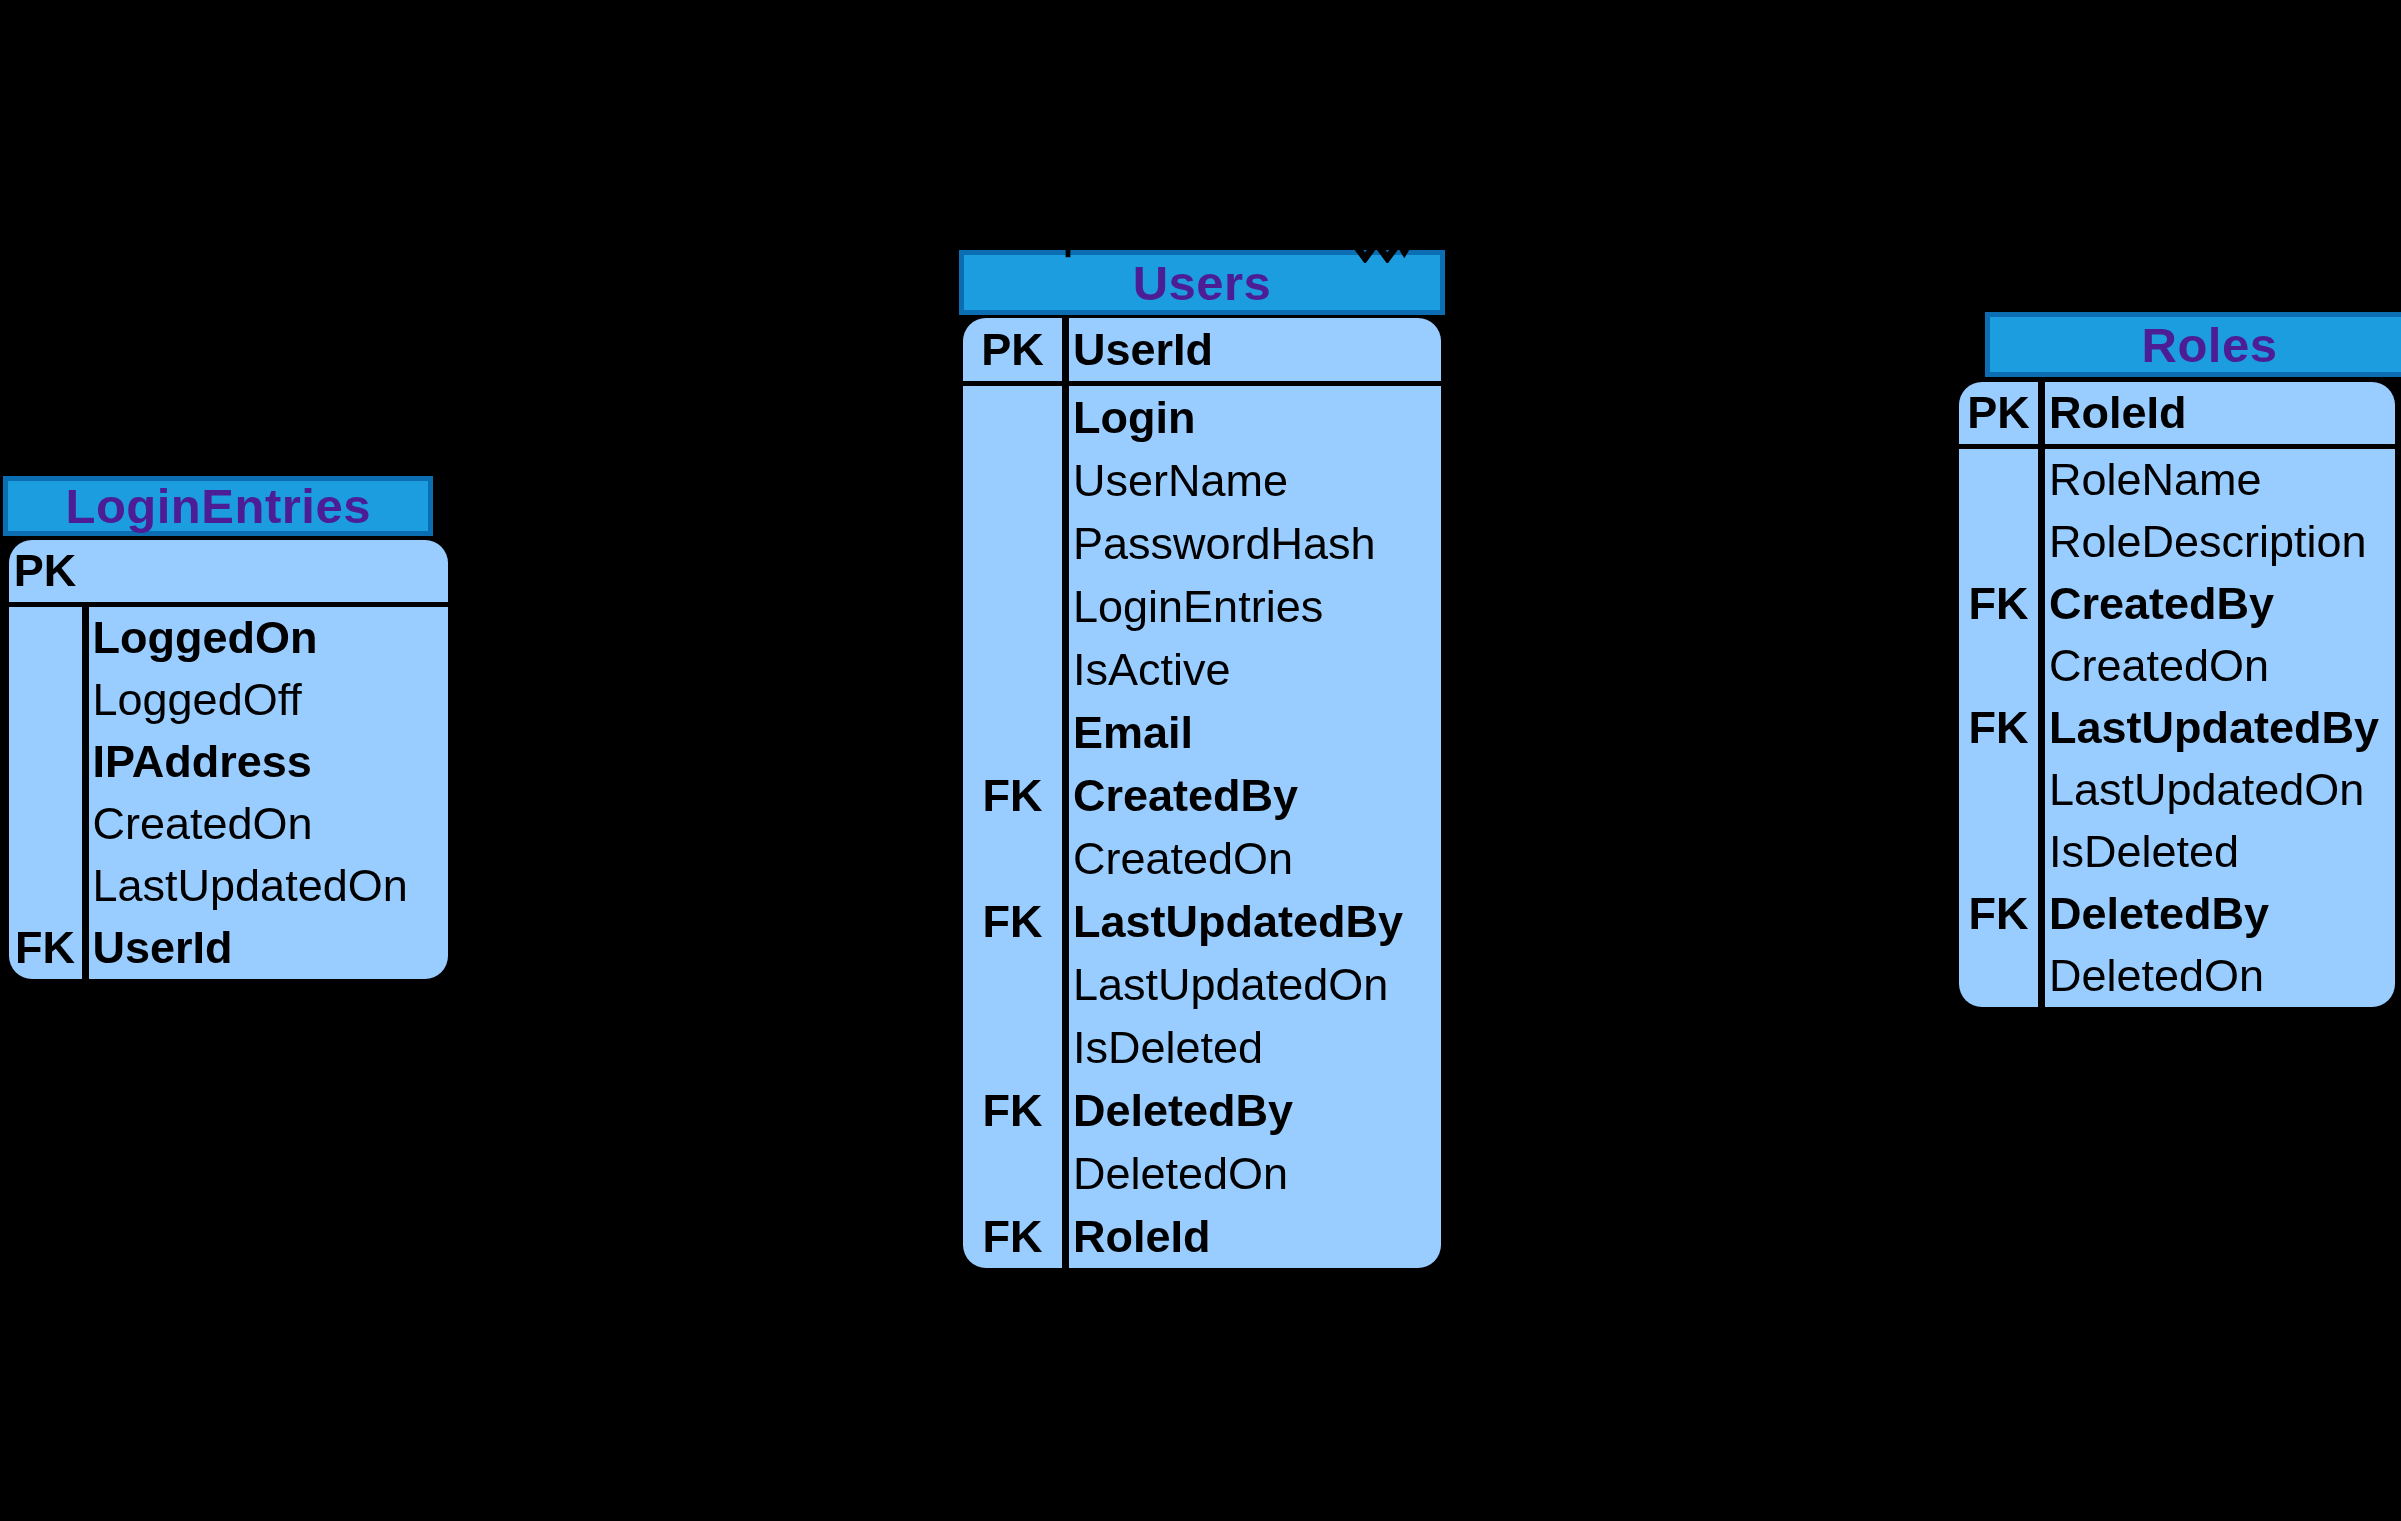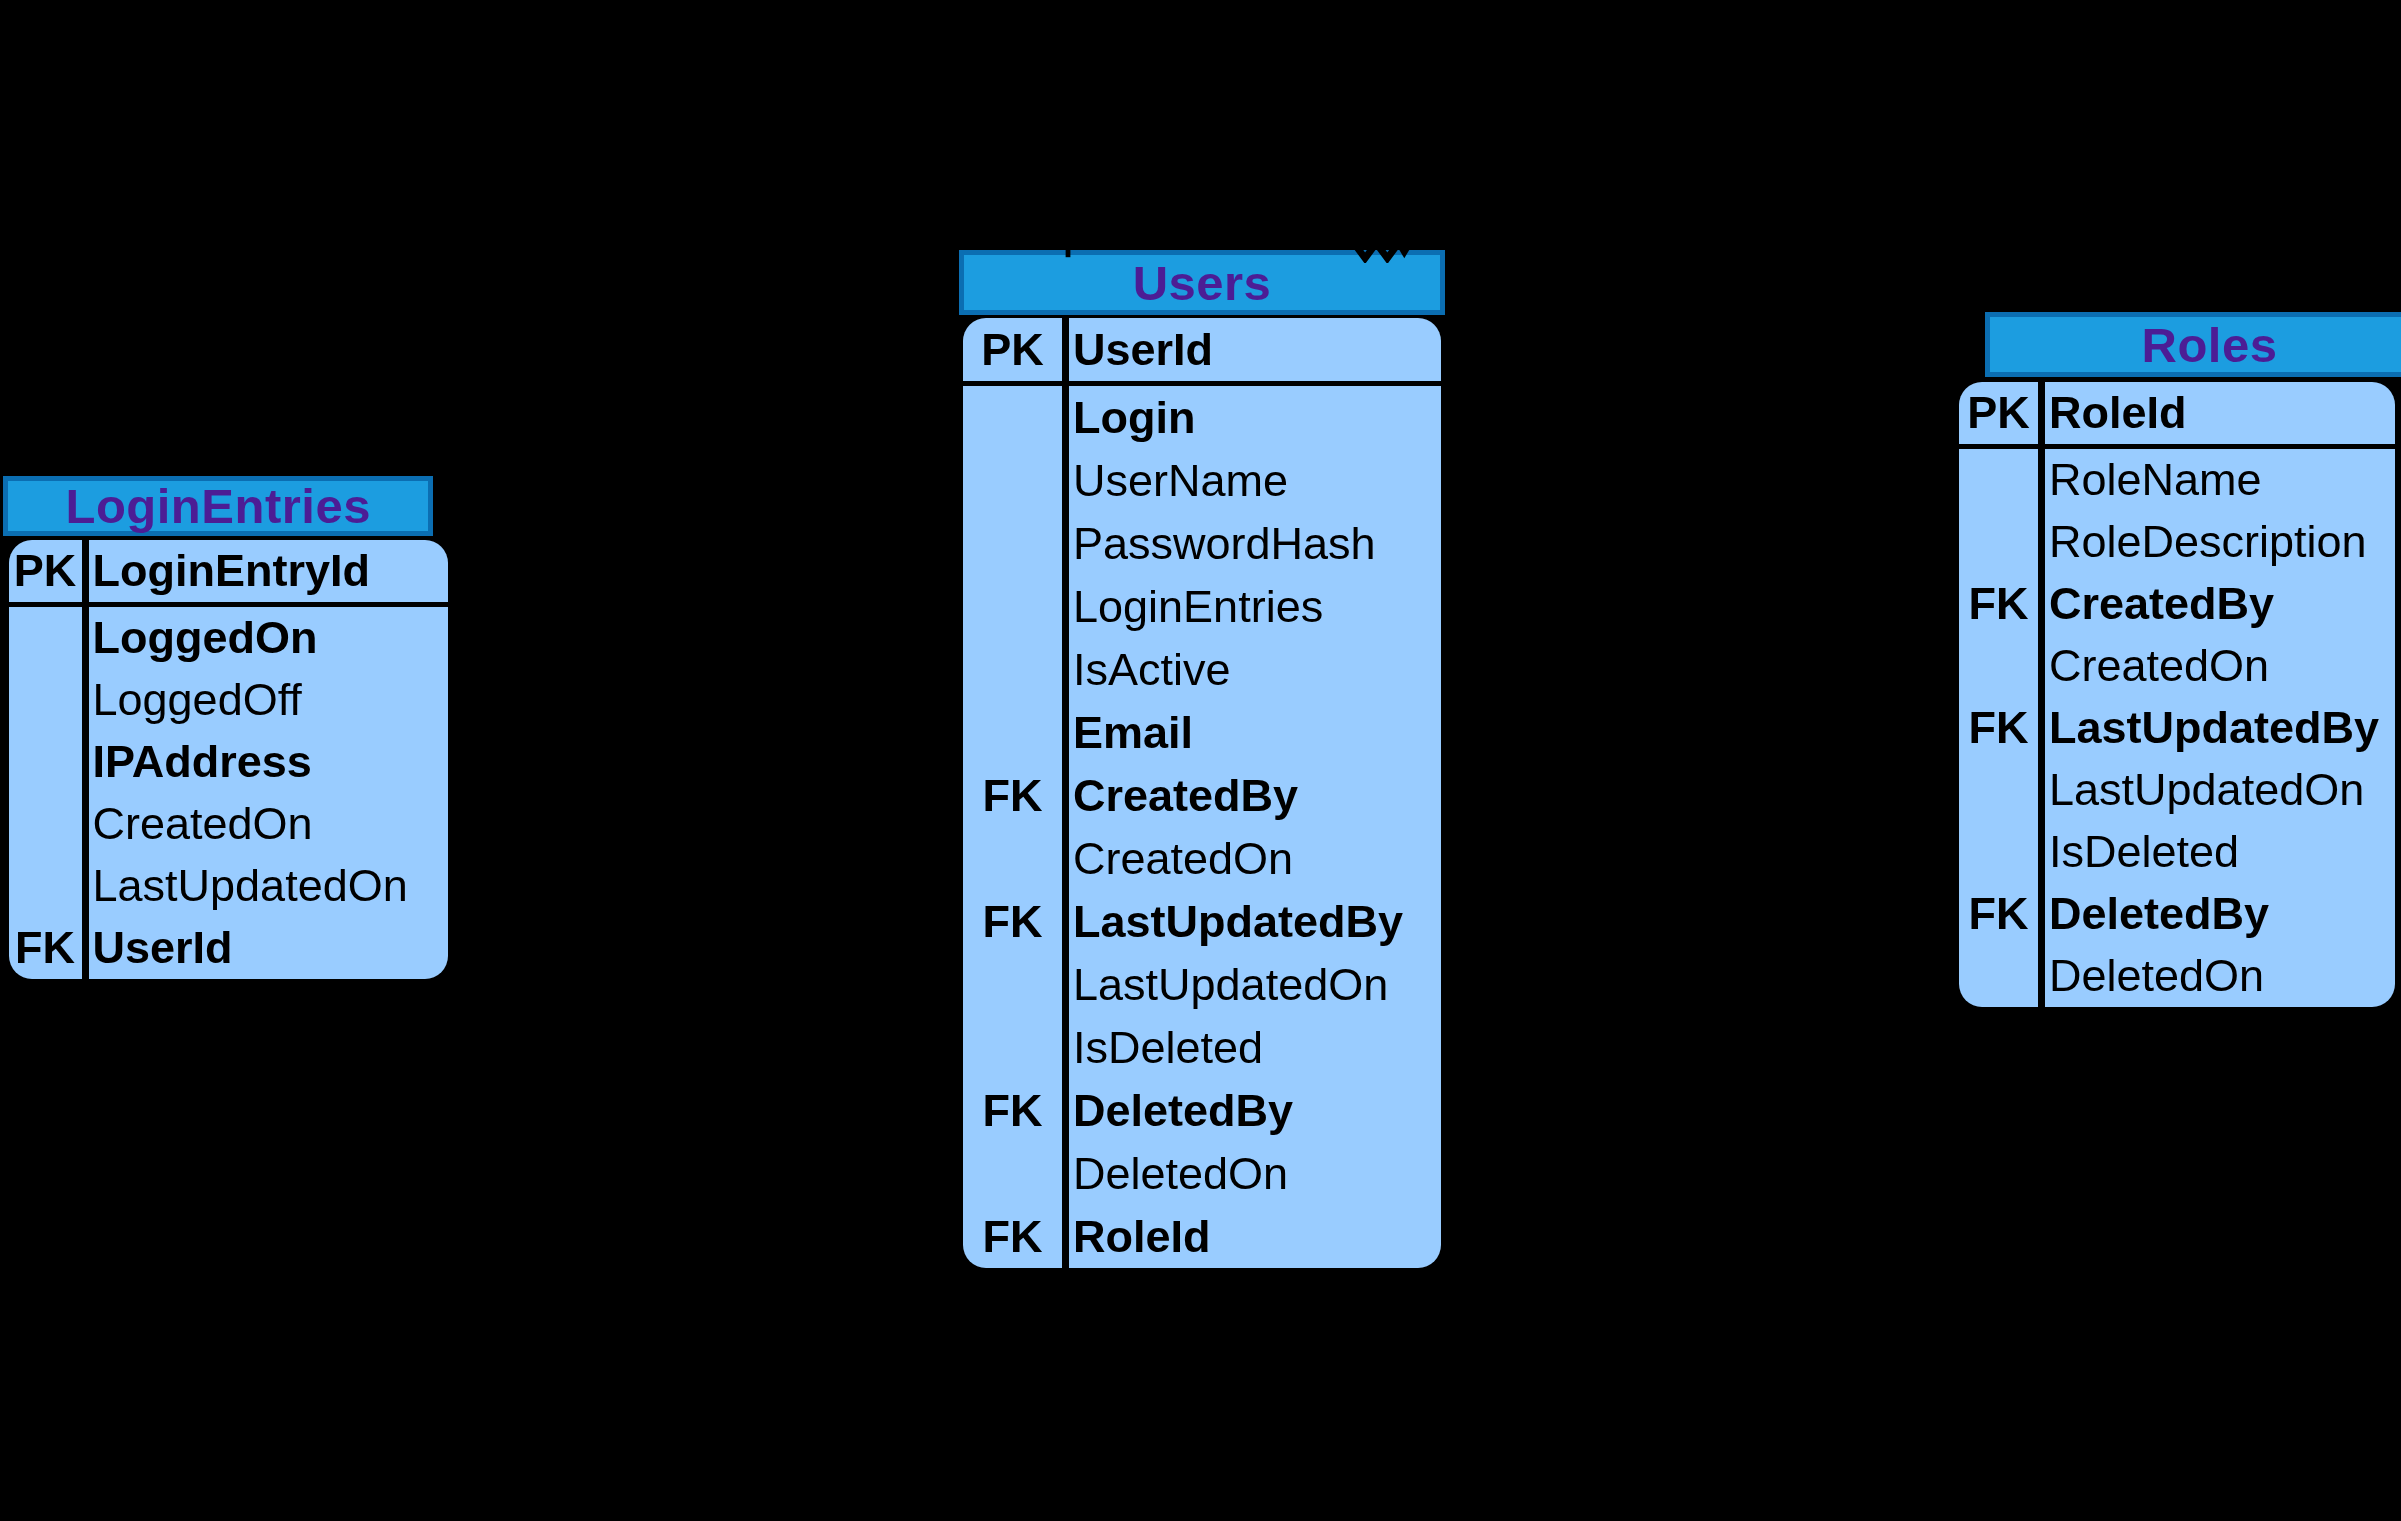--- a/index.html
+++ b/index.html
@@ -71,21 +71,20 @@
 
 <div id="canvas">
 
   <section class="entity t-loginentries">
     <header class="entity-header">
       <span>LoginEntries</span>
     </header>
     <div class="entity-body">
         <div class="row pk-row bold">
           <div class="key">PK</div>
-          <div class="name">LoginEntryId</div>
         </div>
         <div class="pk-sep"></div>
         <div class="row attr-row bold">
           <div class="key"></div>
           <div class="name">LoggedOn</div>
         </div>
         <div class="row attr-row">
           <div class="key"></div>
           <div class="name">LoggedOff</div>
         </div>

